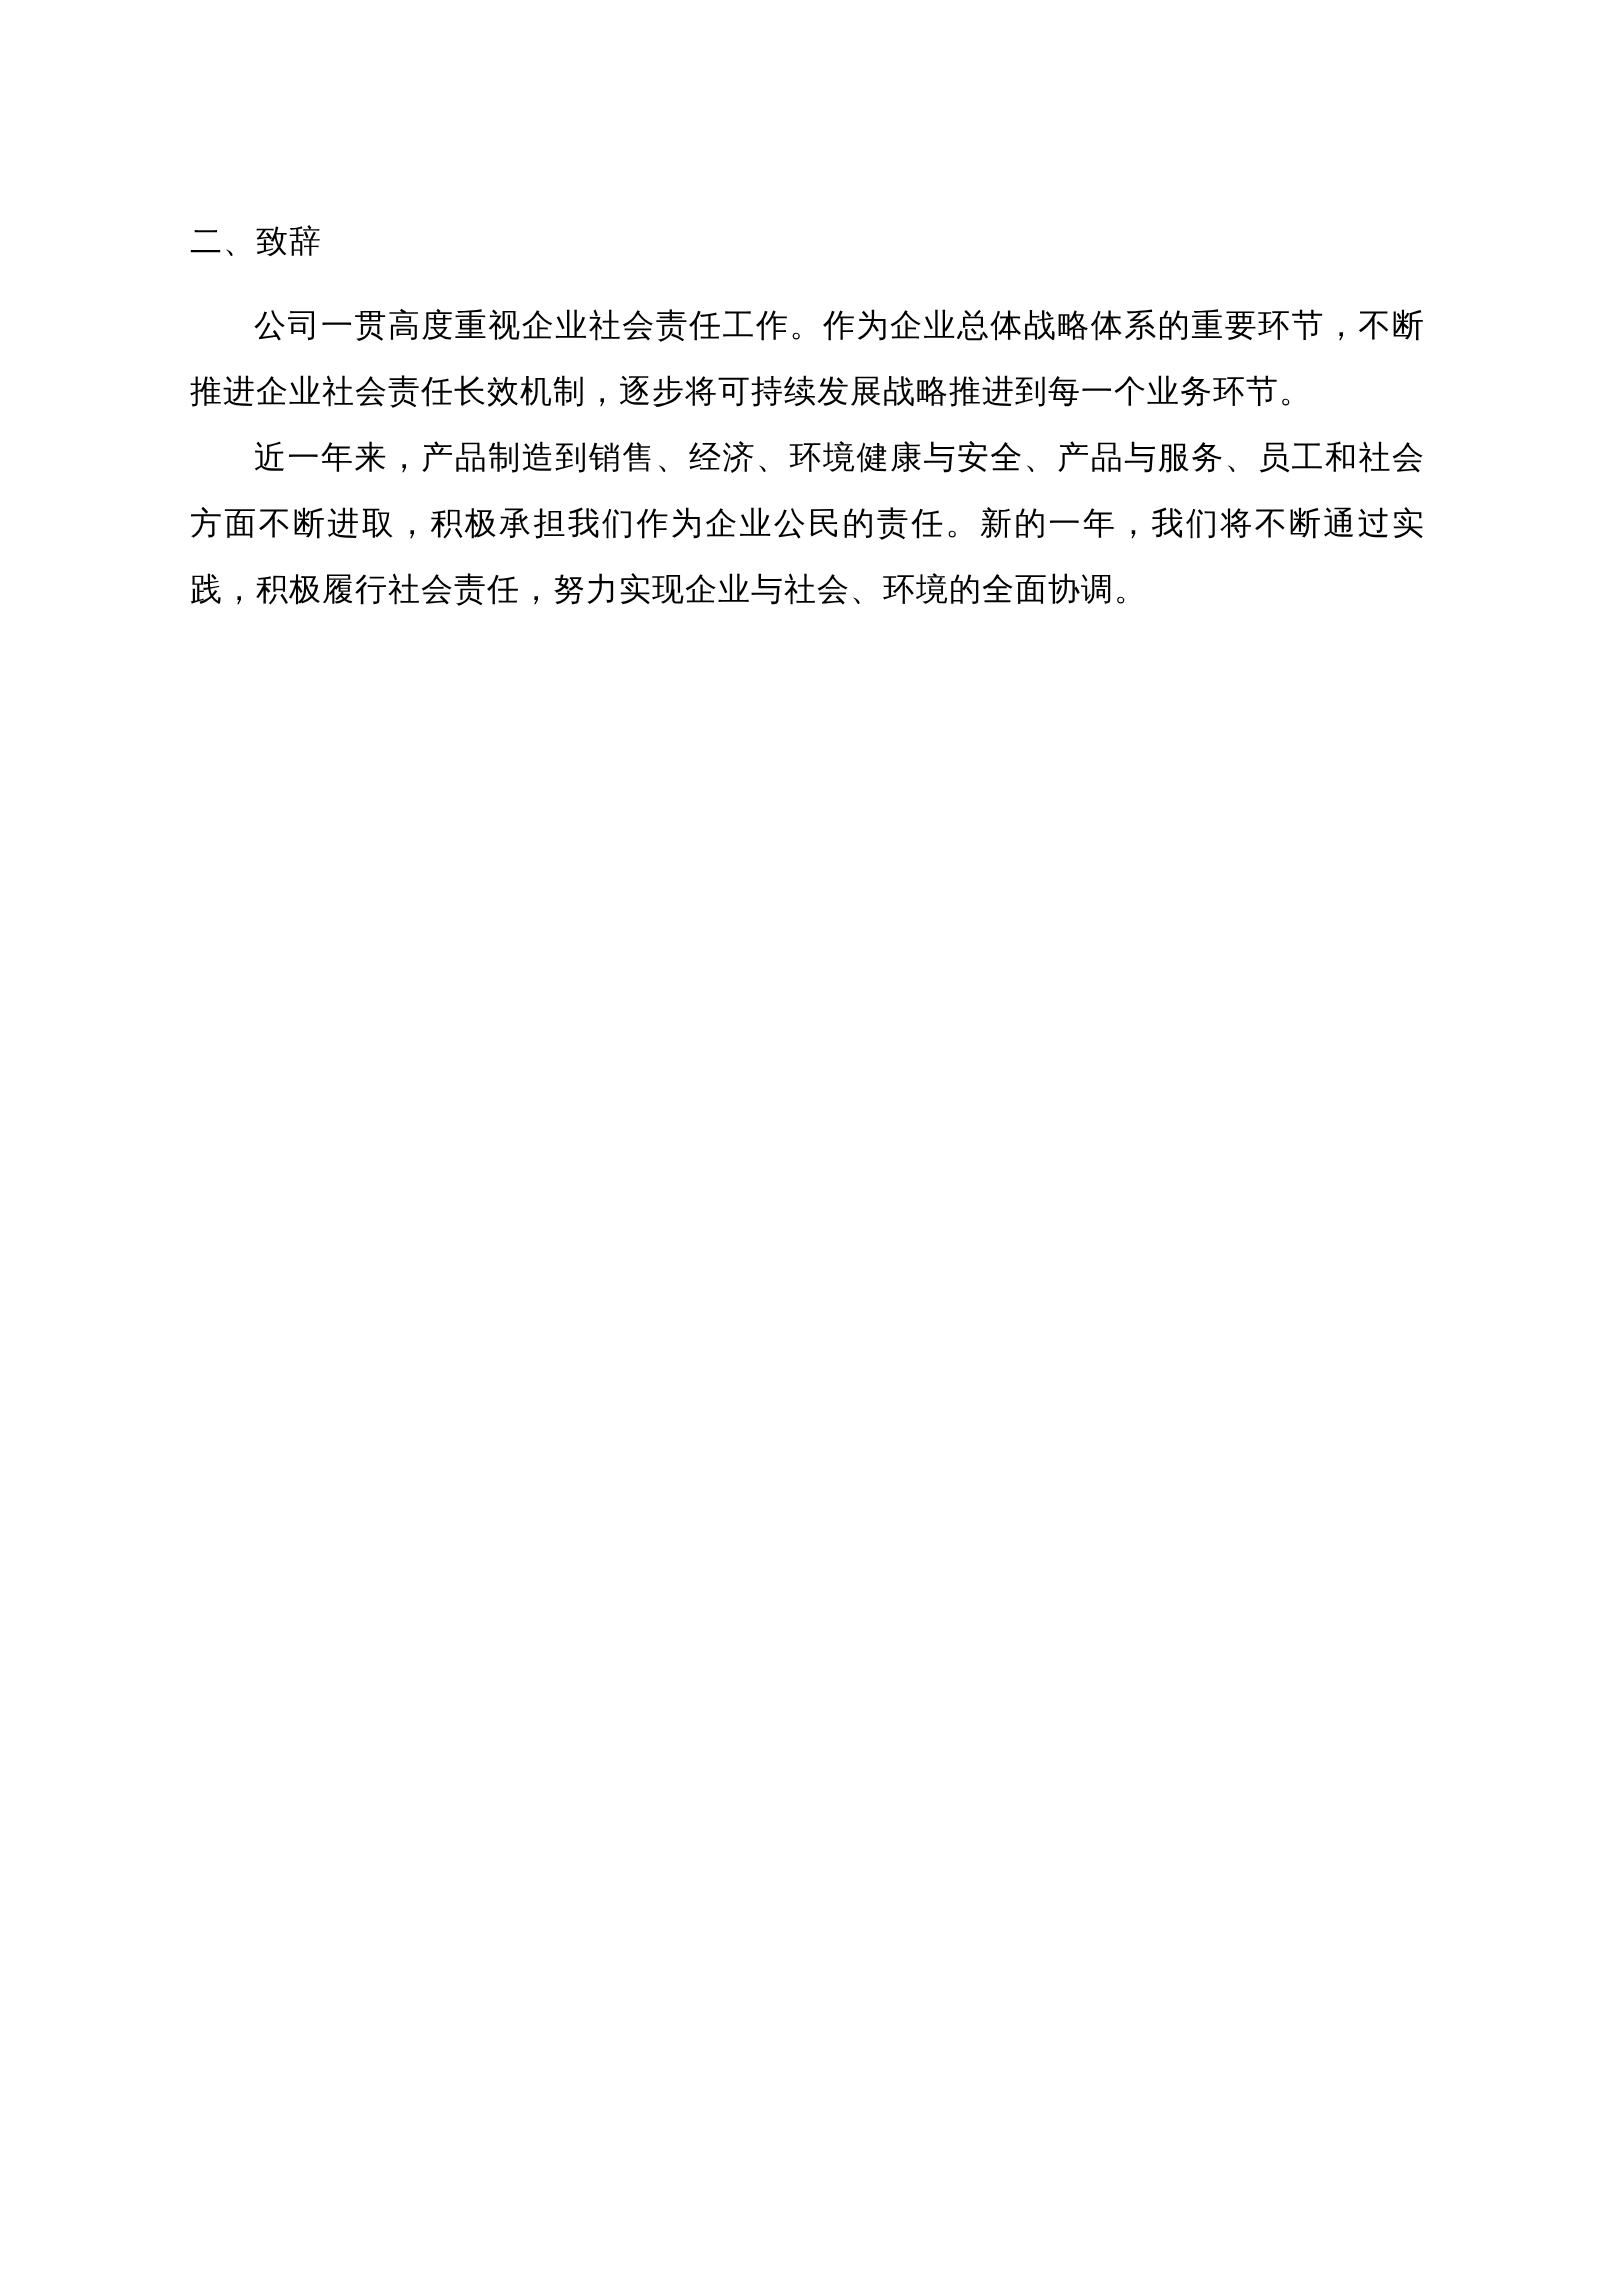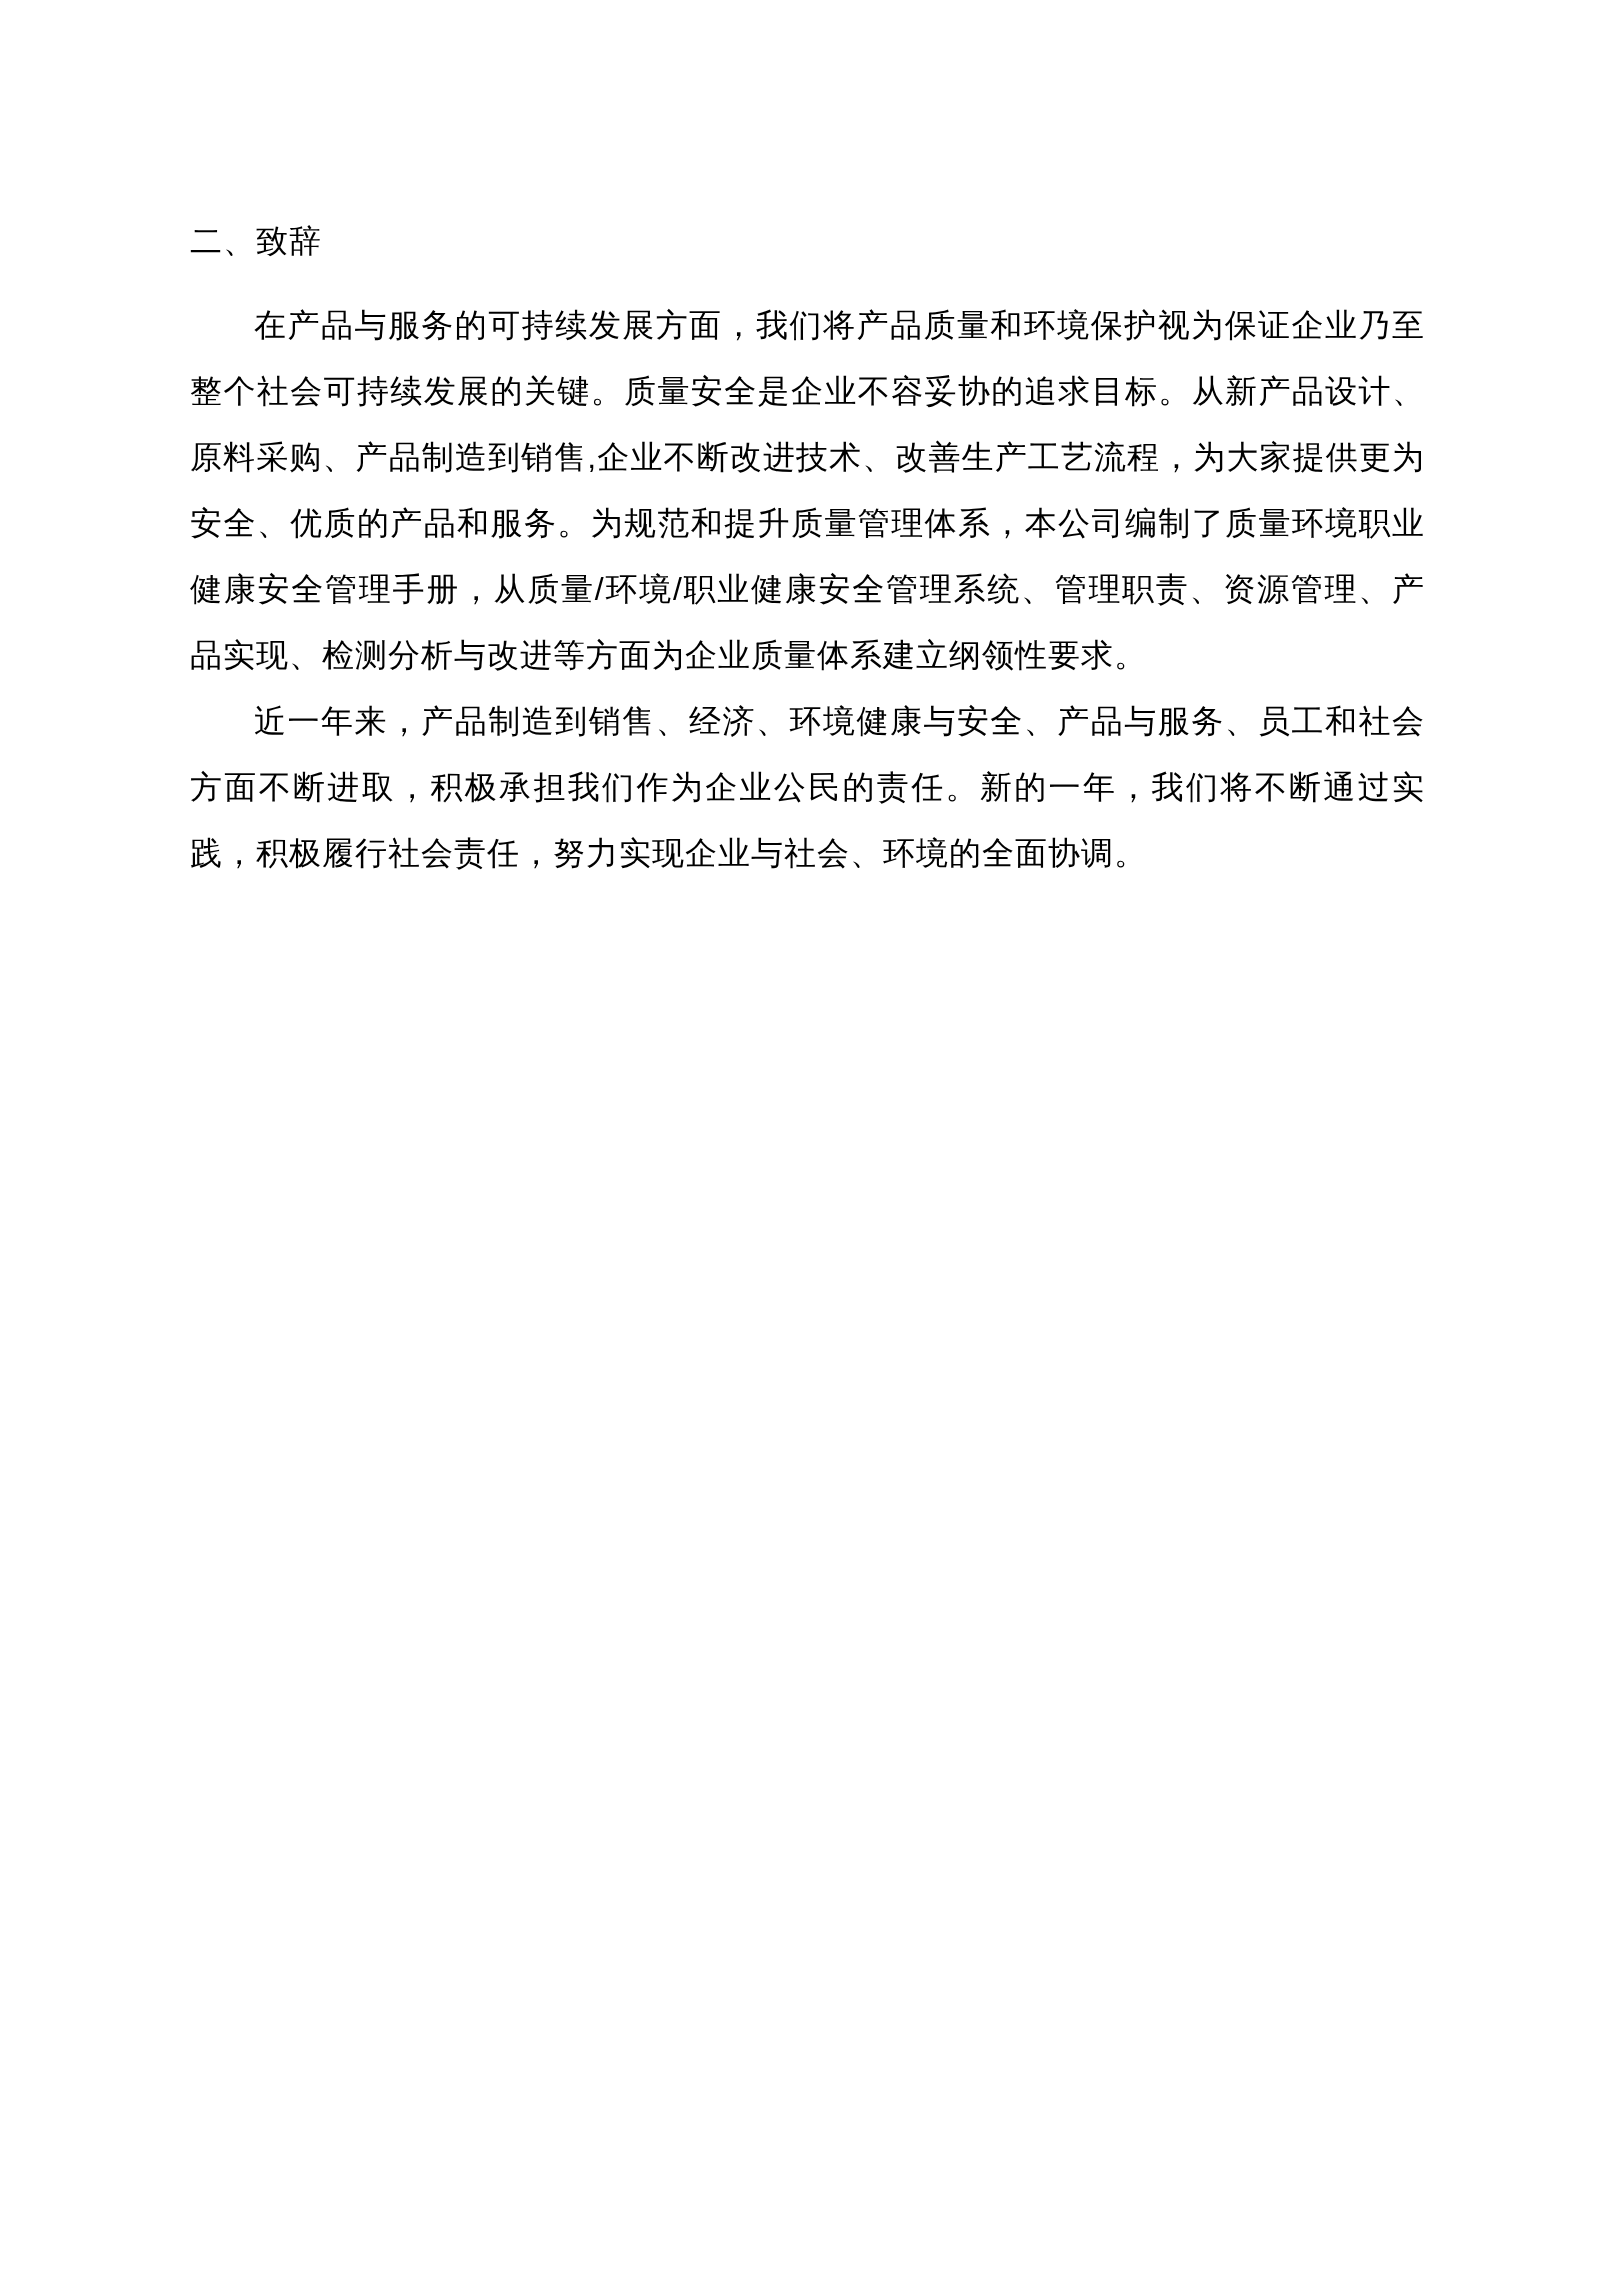--- a/index.html
+++ b/index.html
@@ -37,22 +37,22 @@
     color: #000000;
   }
 </style>
 </head>
 <body>
 
 <div class="page">
   <h2 class="doc-heading">二、致辞</h2>
 
 
+  <p class="doc-paragraph">公司一贯高度重视企业社会责任工作。作为企业总体战略体系的重要环节，不断推进企业社会责任长效机制，逐步将可持续发展战略推进到每一个业务环节。</p>
 
 
-  <p class="doc-paragraph">在产品与服务的可持续发展方面，我们将产品质量和环境保护视为保证企业乃至整个社会可持续发展的关键。质量安全是企业不容妥协的追求目标。从新产品设计、原料采购、产品制造到销售,企业不断改进技术、改善生产工艺流程，为大家提供更为安全、优质的产品和服务。为规范和提升质量管理体系，本公司编制了质量环境职业健康安全管理手册，从质量/环境/职业健康安全管理系统、管理职责、资源管理、产品实现、检测分析与改进等方面为企业质量体系建立纲领性要求。</p>
 
 
 
 
   <p class="doc-paragraph">近一年来，产品制造到销售、经济、环境健康与安全、产品与服务、员工和社会方面不断进取，积极承担我们作为企业公民的责任。新的一年，我们将不断通过实践，积极履行社会责任，努力实现企业与社会、环境的全面协调。</p>
 </div>
 
 
 </body></html>

